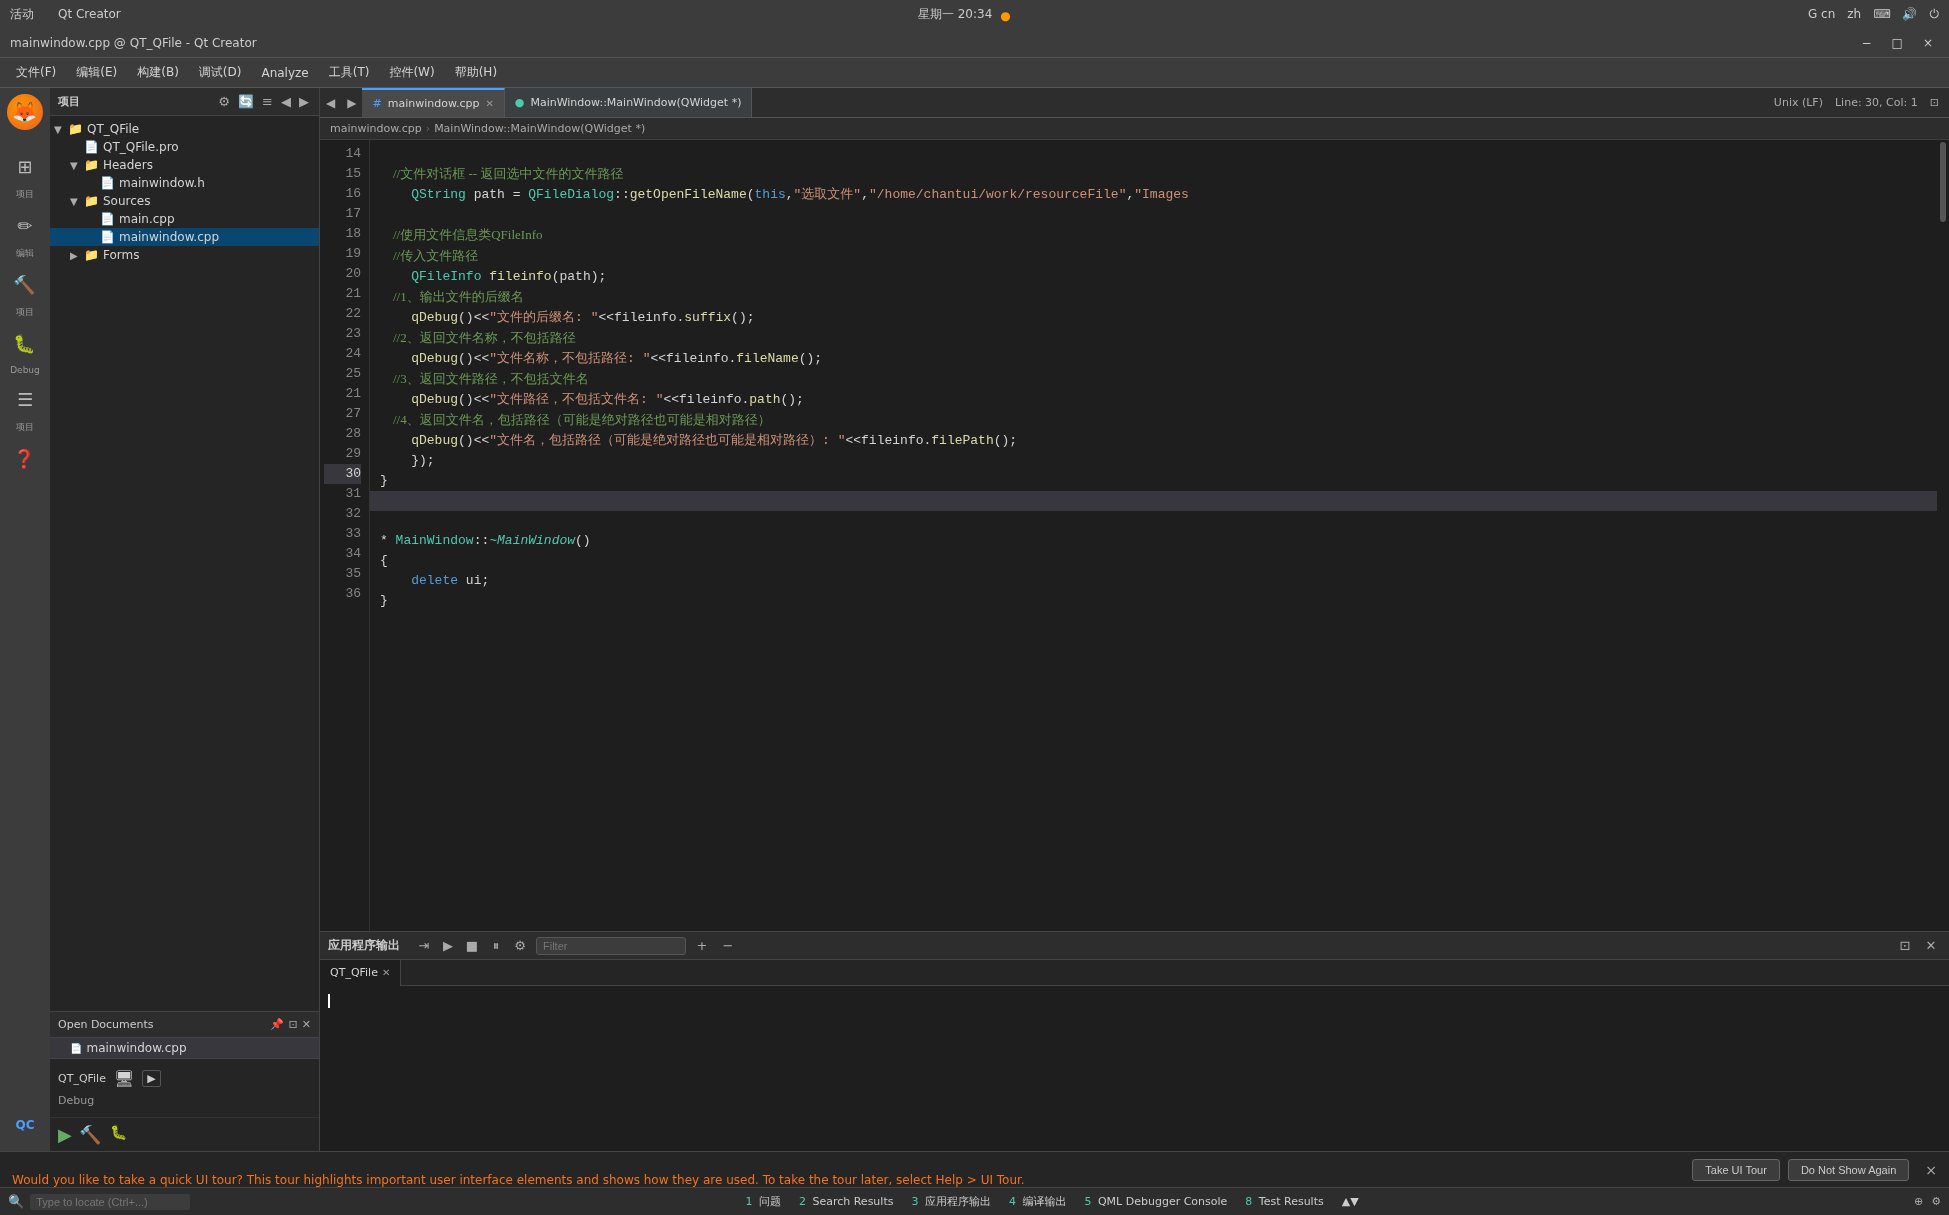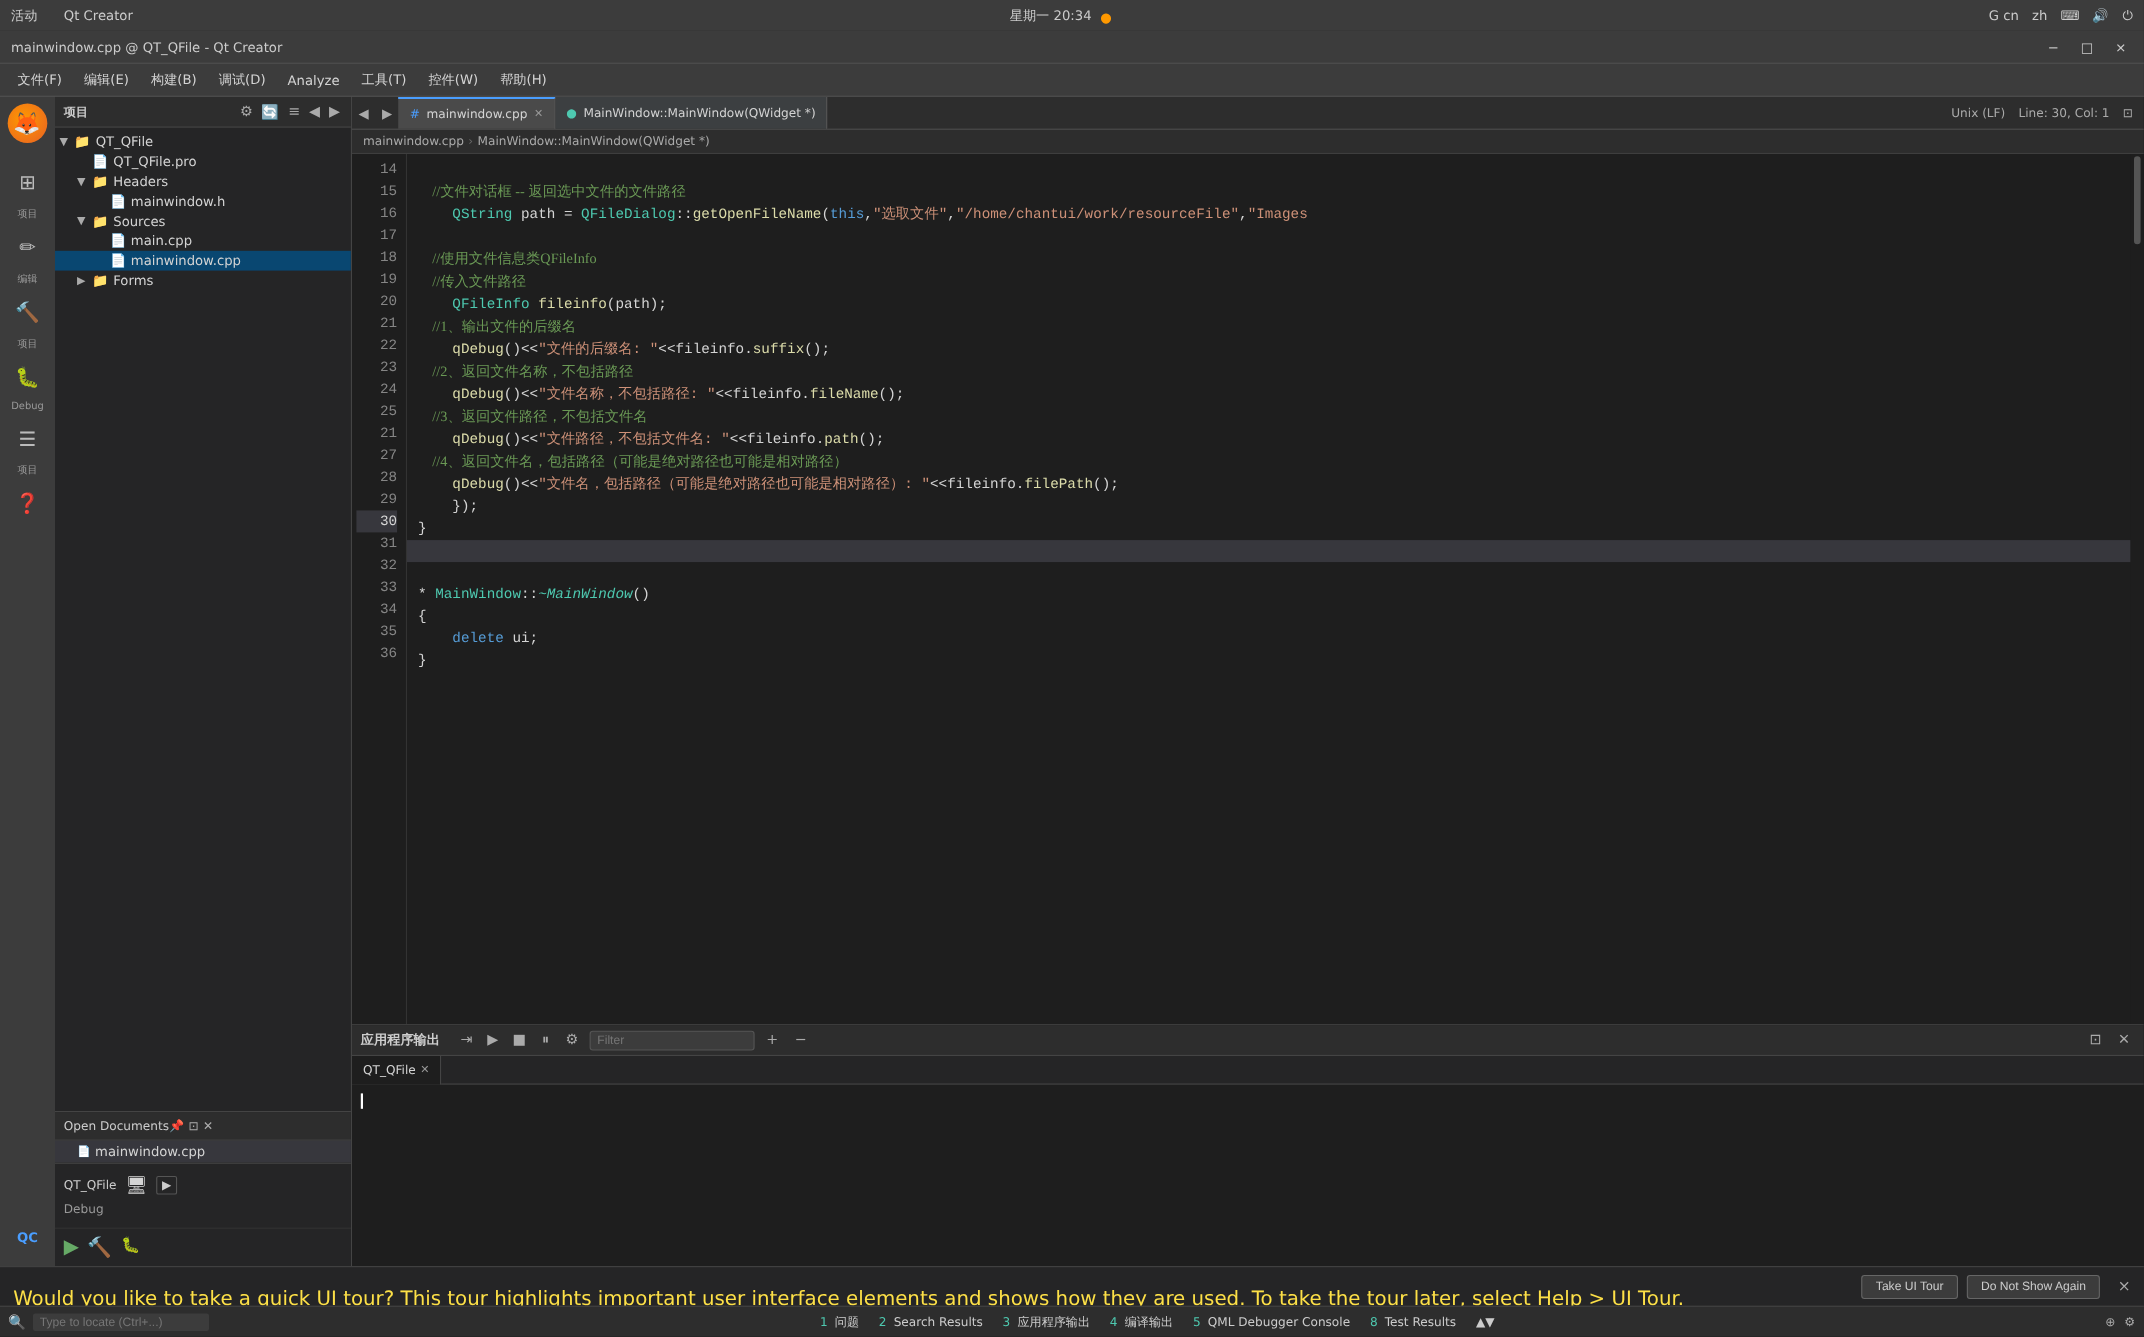--- a/index.html
+++ b/index.html
@@ -154,20 +154,21 @@
     
     .open-docs-panel {
       background: #252526;
       border-top: 1px solid #444;
       flex-shrink: 0;
     }
     .open-docs-header {
       padding: 4px 8px;
       display: flex;
       align-items: center;
+      justify-content: space-between;
       font-size: 11px;
       color: #ccc;
       background: #2d2d2d;
       border-bottom: 1px solid #444;
       height: 26px;
     }
     .open-doc-item {
       padding: 3px 8px 3px 20px;
       cursor: pointer;
       font-size: 12px;
@@ -695,21 +696,21 @@
             <span class="cursor-blink"></span>
           </div>
         </div>
       </div>
 
     </div>
 
   </div>
 
   <div class="notification-bar">
-    <span style="flex:1;font-size:18px;color:#fde047;margin-top:21px;">Would you like to take a quick UI tour? This tour highlights important user interface elements and shows how they are used. To take the tour later, select Help &gt; UI Tour.</span>
+    <span style="flex:1;font-size:12px;color:#f97316;margin-top:21px;">Would you like to take a quick UI tour? This tour highlights important user interface elements and shows how they are used. To take the tour later, select Help &gt; UI Tour.</span>
     <div class="notif-right">
       <button class="notif-btn">Take UI Tour</button>
       <button class="notif-btn">Do Not Show Again</button>
       <span class="notif-close">×</span>
     </div>
   </div>
 
   <div class="bottom-strip">
     <div style="display:flex;align-items:center;gap:6px;">
       <span style="color:#aaa;font-size:13px;">🔍</span>

